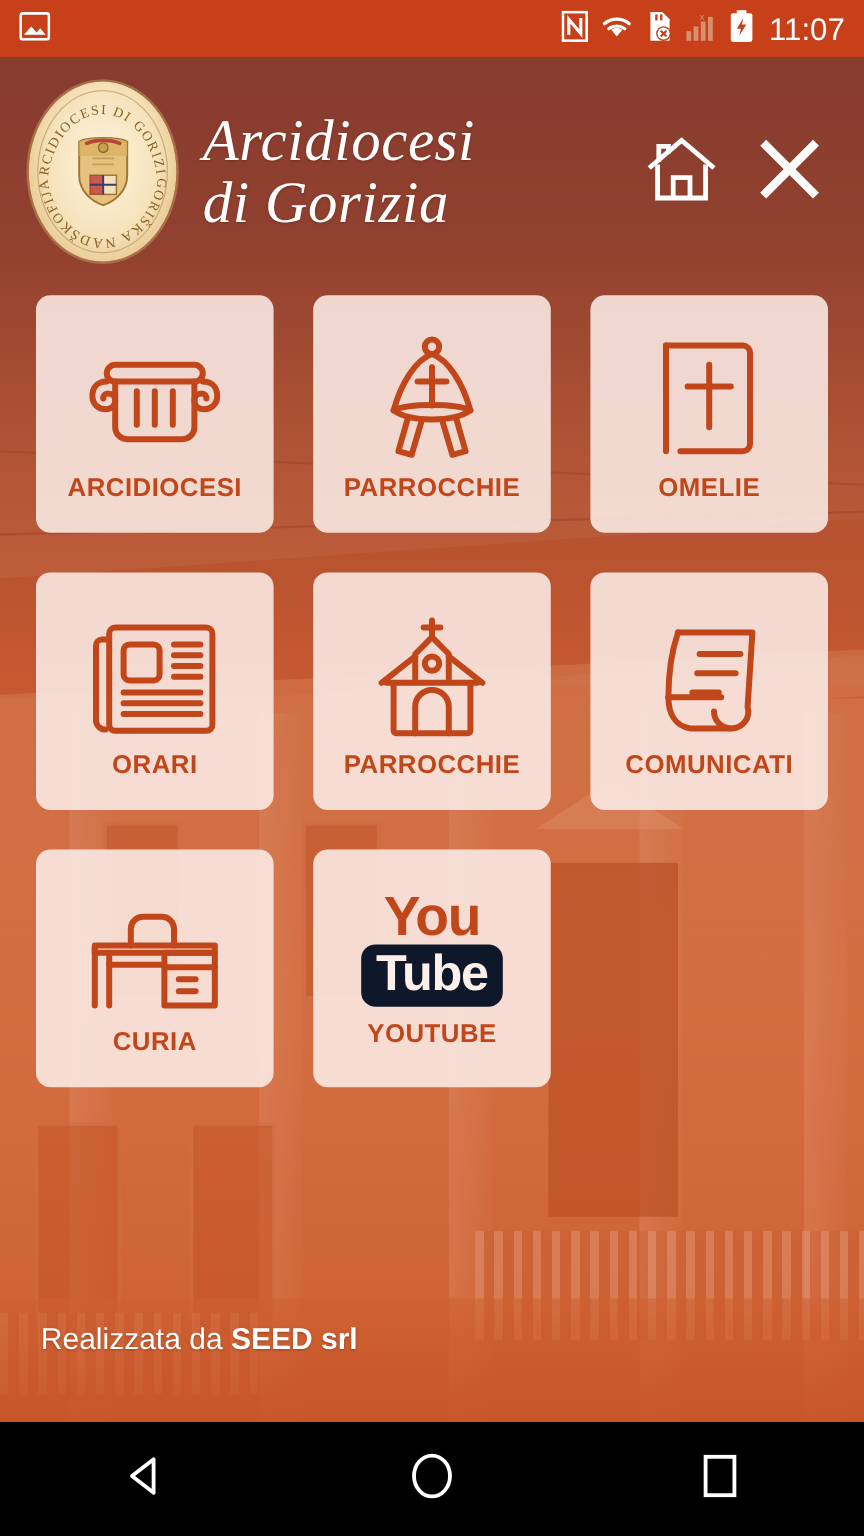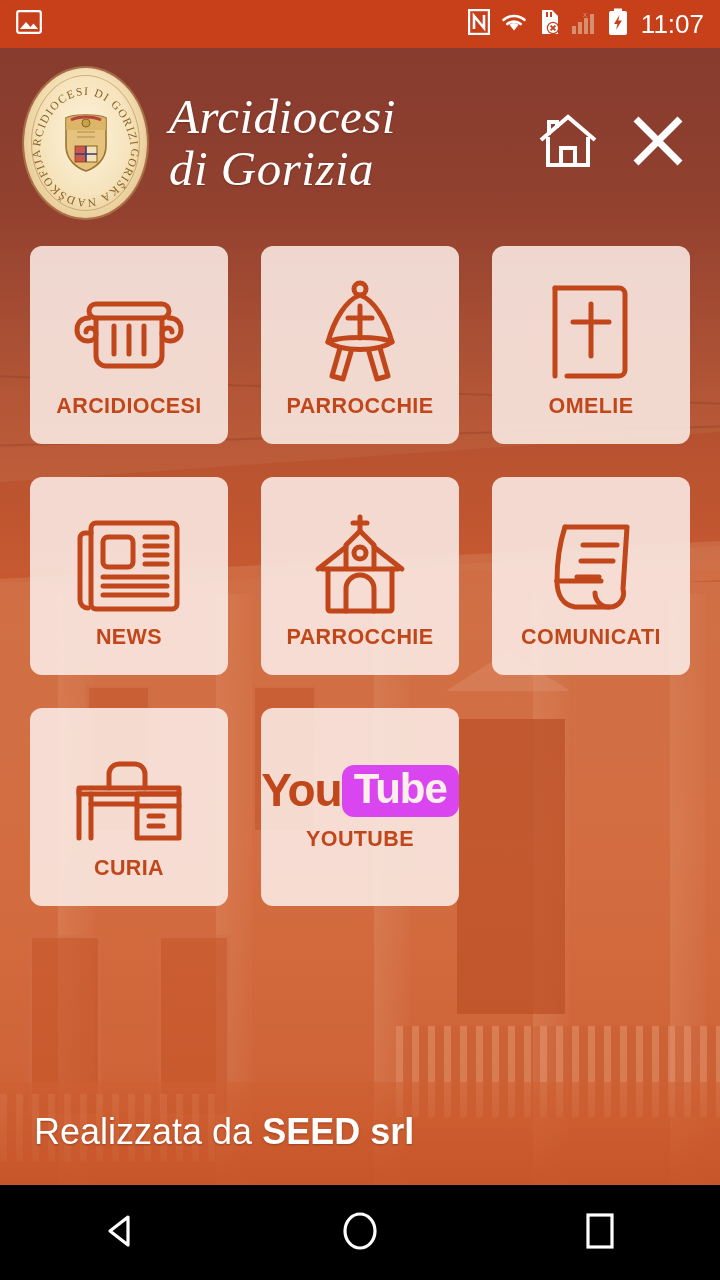--- a/index.html
+++ b/index.html
@@ -171,46 +171,45 @@
   .tile .ic { height:112px; display:flex; align-items:flex-end; justify-content:center; }
   .tile .lbl {
     color:#c1471b;
     font-size:21.5px;
     font-weight:700;
     letter-spacing:0.4px;
     margin-top:10px;
     white-space:nowrap;
     font-family:"Liberation Sans", sans-serif;
   }
-  .tile.yt .ytlogo { display:flex; flex-direction:row; align-items:center; }
+  .tile.yt .ytlogo { display:flex; flex-direction:column; align-items:center; }
   .tile.yt .ytyou {
     color:#c1471b; font-weight:700; font-size:46px; line-height:44px;
     letter-spacing:-1px;
   }
   .tile.yt .yttube {
-    background:#d946ef; color:#fdf0ea;
+    background:#0f172a; color:#fdf0ea;
     font-weight:700; font-size:42px; line-height:44px;
     padding:2px 12px 6px; border-radius:12px;
     letter-spacing:-1px;
     margin-top:2px;
   }
 
   
   #footer {
     position:absolute; left:0; bottom:0;
     width:720px; height:103px;
     padding:14px 34px 0;
     z-index:20;
     background:linear-gradient(180deg, rgba(206,96,50,.55) 0%, rgba(203,90,44,.72) 45%, rgba(198,84,40,.88) 100%);
   }
   #footer .line1, #footer .line2 {
-    color:#ffffff; font-size:36px; line-height:40px;
+    color:#ffffff; font-size:25px; line-height:40px;
     font-family:"Liberation Sans", sans-serif;
     text-shadow:0 1px 2px rgba(110,40,20,.5);
-    margin-top:16px;
   }
   #footer .line1 b { font-weight:700; }
 
   
   #navbar {
     position:absolute; left:0; bottom:0;
     width:720px; height:95px;
     background:#000000;
     display:flex; align-items:center; justify-content:space-around;
     z-index:60;
@@ -406,21 +405,21 @@
           <svg width="108" height="98" viewBox="0 0 108 98">
             <g fill="none" stroke="#c1471b" stroke-width="5" stroke-linecap="round" stroke-linejoin="round">
               <path d="M16 16 h-6 a5 5 0 0 0 -5 5 v62 a8 8 0 0 0 8 8"></path>
               <rect x="16" y="6" width="86" height="86" rx="5"></rect>
               <rect x="28" y="20" width="30" height="30" rx="5"></rect>
               <path d="M70 20 h22 M70 29 h22 M70 38 h22 M70 47 h22"></path>
               <path d="M28 60 h64 M28 69 h64 M28 78 h64"></path>
             </g>
           </svg>
         </div>
-        <div class="lbl">NEWS</div>
+        <div class="lbl">ORARI</div>
       </div>
 
       <div class="tile">
         <div class="ic">
           <svg width="108" height="102" viewBox="0 0 108 102">
             <g fill="none" stroke="#c1471b" stroke-width="5" stroke-linecap="round" stroke-linejoin="round">
               <path d="M54 4 v14 M47 10 h14"></path>
               <path d="M54 18 L40 32 v22 M54 18 L68 32 v22"></path>
               <circle cx="54" cy="40" r="6"></circle>
               <path d="M40 34 L12 56 M68 34 L96 56"></path>

